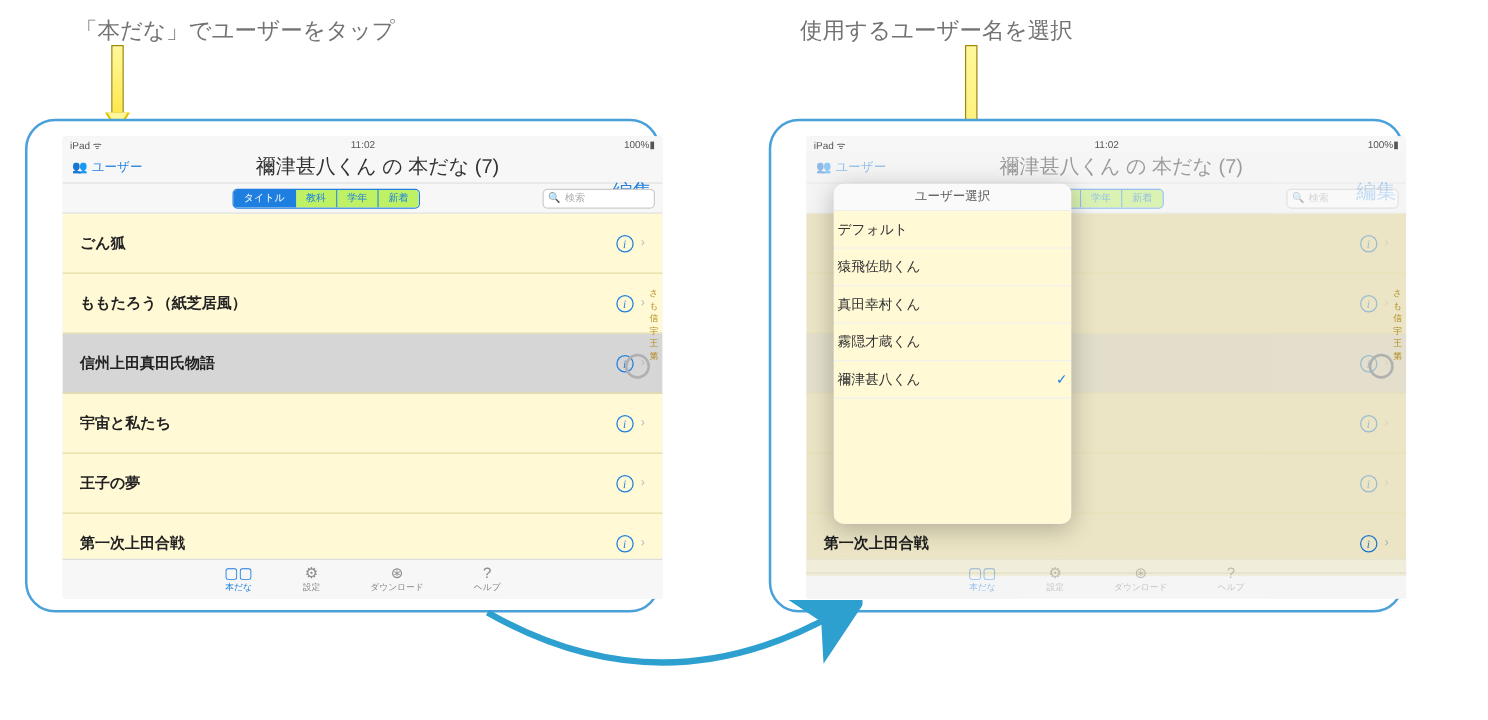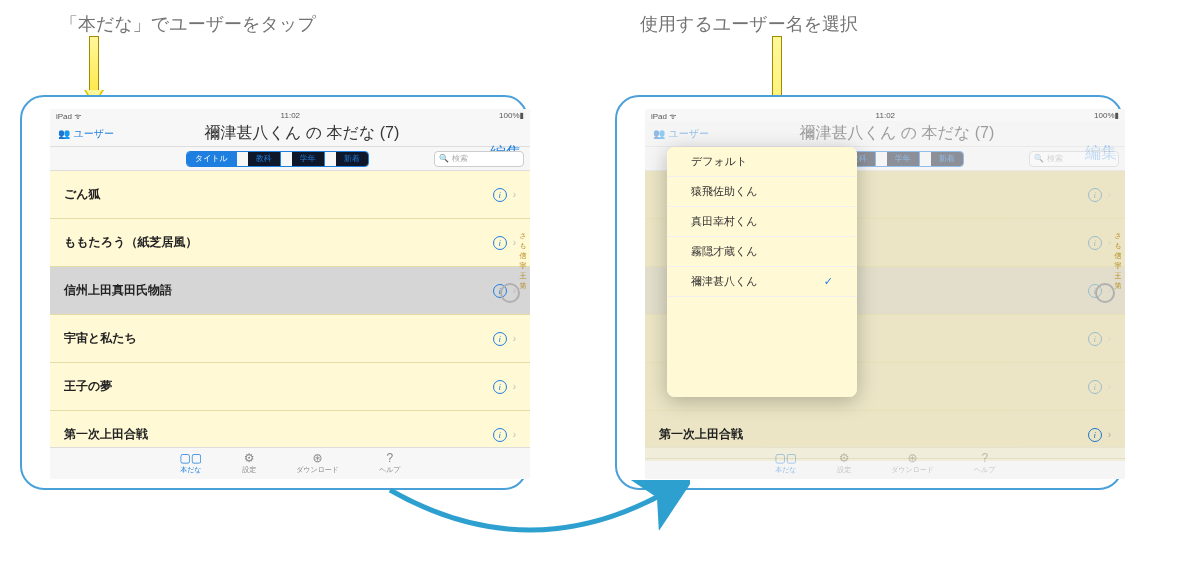--- a/index.html
+++ b/index.html
@@ -115,29 +115,28 @@
     padding: 0 6px;
     gap:6px;
   }
   .segmented {
     display:flex;
     border:1px solid #1e7fe0;
     border-radius:4px;
     overflow:hidden;
     height:16px;
     margin-left: 130px;
-    gap: 11px;
   }
   .segmented .seg {
     font-size:8px;
     padding: 0 8px;
     line-height:14px;
     color:#1e7fe0;
     border-right:1px solid #1e7fe0;
-    background:#0f172a;
+    background:#bef264;
     cursor:pointer;
     white-space: nowrap;
   }
   .segmented .seg:last-child{border-right:none;}
   .segmented .seg.active{ background:#1e7fe0; color:#fff;}
   .searchbox {
     margin-left:auto;
     width:90px;
     height:16px;
     border:1px solid #ccc;
@@ -229,21 +228,21 @@
     text-align:center;
     font-size:10px;
     color:#555;
     border-bottom:1px solid #eee;
     background:#fafafa;
   }
   .popover .pop-row{
     height:30px;
     display:flex;
     align-items:center;
-    padding:0 24px;
+    padding:0 3px;
     border-bottom:1px solid #f0f0f0;
     background:#fff9d6;
     justify-content:space-between;
     cursor:pointer;
   }
   .popover .pop-body{
     background:#fff9d6;
     min-height:250px;
   }
   .popover .check{color:#1e7fe0;font-size:11px;}
@@ -486,20 +485,21 @@
           <span class="ic">⊛</span>
           <span>ダウンロード</span>
         </div>
         <div class="tab">
           <span class="ic">?</span>
           <span>ヘルプ</span>
         </div>
       </div>
 
     <div class="popover">
+      <div class="pop-title">ユーザー選択</div>
       <div class="pop-body" id="pop-body">
           <div class="pop-row">
             <span>デフォルト</span>
             <span></span>
           </div>
           <div class="pop-row">
             <span>猿飛佐助くん</span>
             <span></span>
           </div>
           <div class="pop-row">

